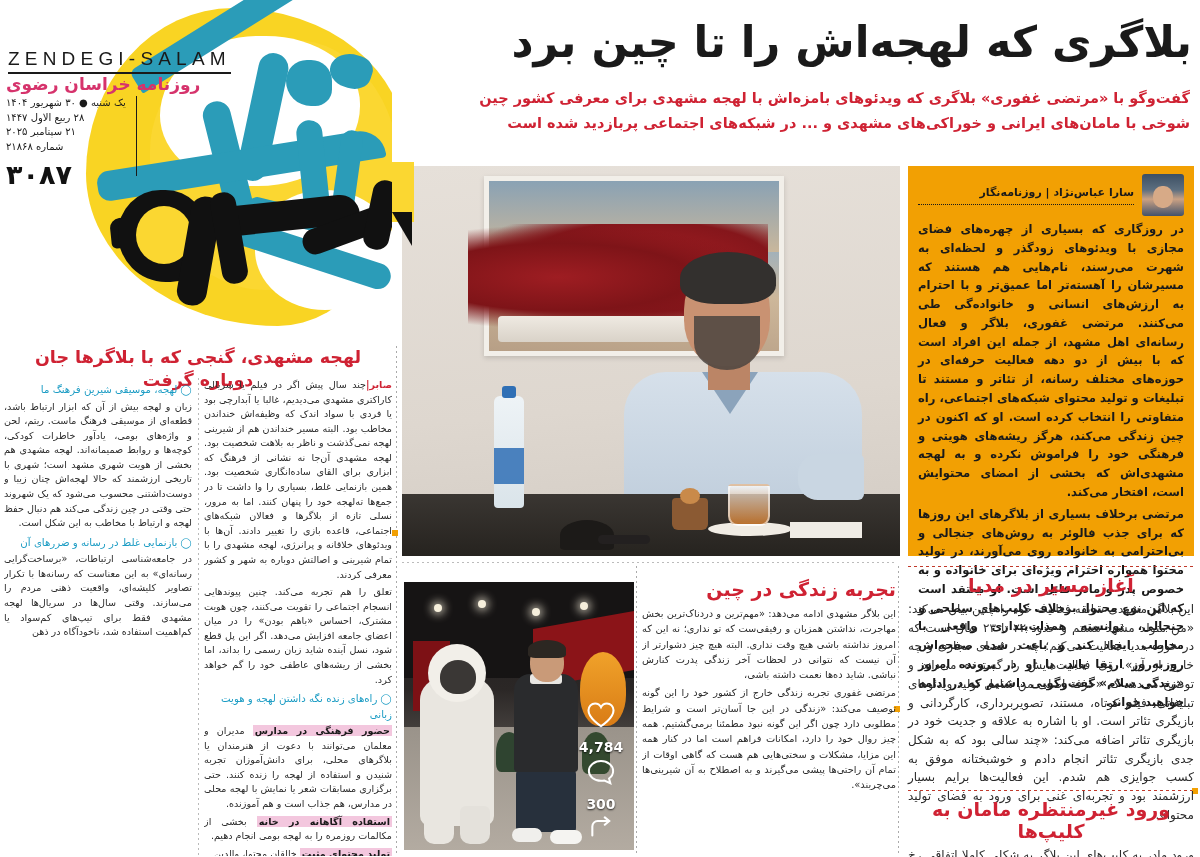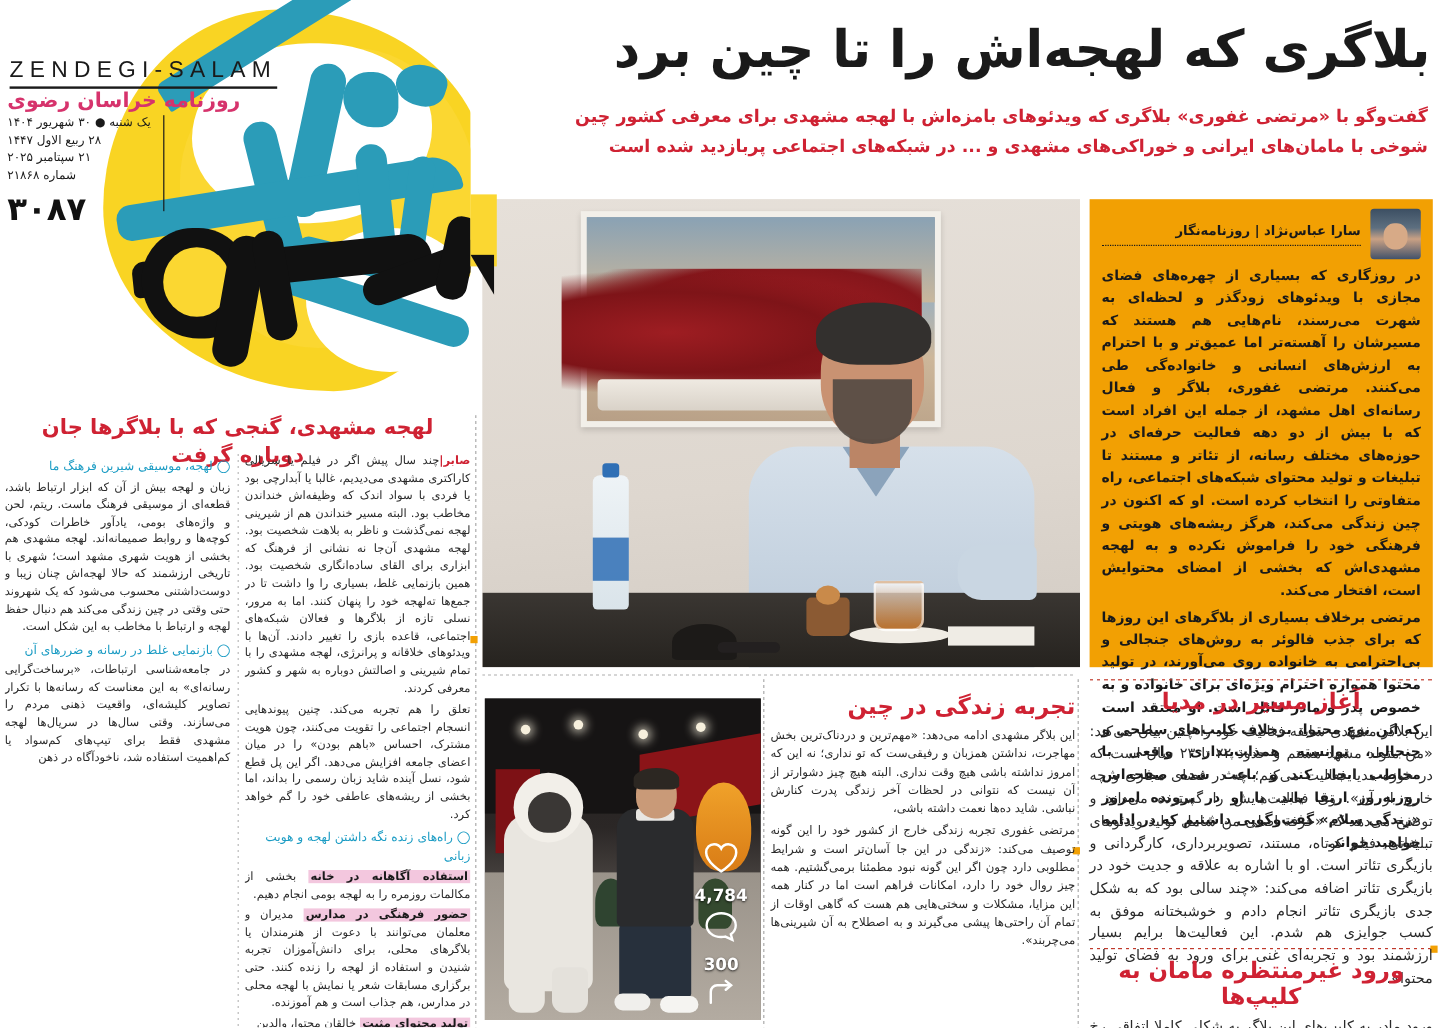--- a/index.html
+++ b/index.html
@@ -354,26 +354,26 @@
 
     <div class="lc right-col">
       <p>
         <span class="lead">صابر|</span><span>چند سال پیش اگر در فیلم یا سریالی کاراکتری مشهدی می‌دیدیم، غالبا یا آبدارچی بود یا فردی با سواد اندک که وظیفه‌اش خنداندن مخاطب بود. البته مسیر خنداندن هم از شیرینی لهجه نمی‌گذشت و ناظر به بلاهت شخصیت بود. لهجه مشهدی آن‌جا نه نشانی از فرهنگ که ابزاری برای القای ساده‌انگاری شخصیت بود. همین بازنمایی غلط، بسیاری را وا داشت تا در جمع‌ها ته‌لهجه خود را پنهان کنند. اما به مرور، نسلی تازه از بلاگرها و فعالان شبکه‌های اجتماعی، قاعده بازی را تغییر دادند. آن‌ها با ویدئوهای خلاقانه و پرانرژی، لهجه مشهدی را با تمام شیرینی و اصالتش دوباره به شهر و کشور معرفی کردند.</span>
       </p>
       <p>تعلق را هم تجربه می‌کند. چنین پیوندهایی انسجام اجتماعی را تقویت می‌کنند، چون هویت مشترک، احساس «باهم بودن» را در میان اعضای جامعه افزایش می‌دهد. اگر این پل قطع شود، نسل آینده شاید زبان رسمی را بداند، اما بخشی از ریشه‌های عاطفی خود را گم خواهد کرد.</p>
       <div class="sub-cyan">
         <span class="bullet">◯ </span><span>راه‌های زنده نگه داشتن لهجه و هویت زبانی</span>
       </div>
       <p>
+        <span class="hl">حضور فرهنگی در مدارس</span>
+        <span>مدیران و معلمان می‌توانند با دعوت از هنرمندان یا بلاگرهای محلی، برای دانش‌آموزان تجربه شنیدن و استفاده از لهجه را زنده کنند. حتی برگزاری مسابقات شعر یا نمایش با لهجه محلی در مدارس، هم جذاب است و هم آموزنده.</span>
+      </p>
+      <p>
         <span class="hl">استفاده آگاهانه در خانه</span>
         <span>بخشی از مکالمات روزمره را به لهجه بومی انجام دهیم.</span>
-      </p>
-      <p>
-        <span class="hl">حضور فرهنگی در مدارس</span>
-        <span>مدیران و معلمان می‌توانند با دعوت از هنرمندان یا بلاگرهای محلی، برای دانش‌آموزان تجربه شنیدن و استفاده از لهجه را زنده کنند. حتی برگزاری مسابقات شعر یا نمایش با لهجه محلی در مدارس، هم جذاب است و هم آموزنده.</span>
       </p>
       <p>
         <span class="hl">تولید محتوای مثبت</span>
         <span>خالقان محتوا، والدین</span>
       </p>
     </div>
 
     <div class="lc left-col">
       <div class="sub-cyan">
         <span class="bullet">◯ </span><span>لهجه، موسیقی شیرین فرهنگ ما</span>

